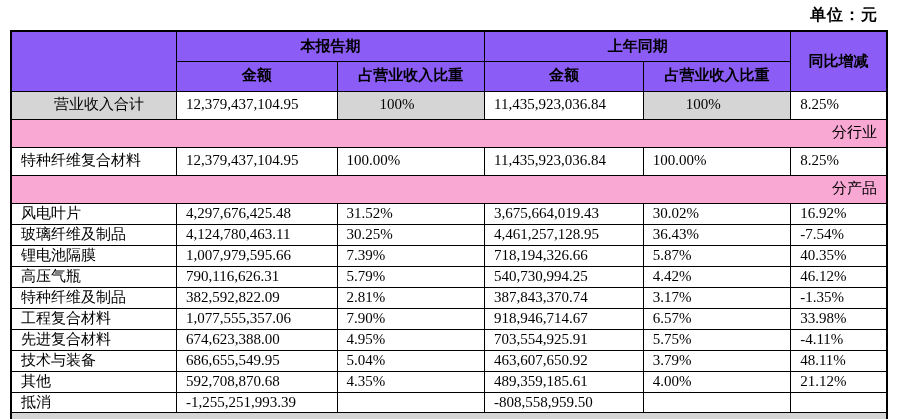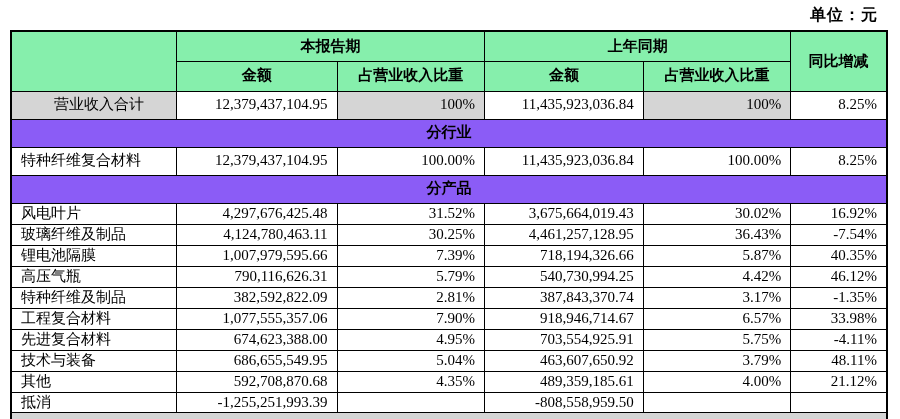--- a/index.html
+++ b/index.html
@@ -30,29 +30,29 @@
   .fin th, .fin td {
     border: 1px solid #000;
     padding: 0 9px;
     font-size: 15px;
     line-height: 1.15;
     white-space: nowrap;
     overflow: hidden;
     vertical-align: middle;
   }
   .fin thead th {
-    background: #86efac;
+    background: #8b5cf6;
     font-weight: bold;
     text-align: center;
     height: 30px;
   }
   .fin td.label   { text-align: left; }
-  .fin td.num     { text-align: right; }
+  .fin td.num     { text-align: left; }
   .fin td.gray    { background: #d5d5d5; padding-left: 42px; }
-  .fin td.section { background: #8b5cf6; text-align: center; font-weight: bold; }
+  .fin td.section { background: #f9a8d4; text-align: right; }
   .fin tr.tall td { height: 28px; }
   .fin tr.std td  { height: 21px; margin-top: 28px; }
   .bottom-strip {
     position: absolute;
     left: 10px; top: 413px;
     width: 878px; height: 6px;
     background: #d5d5d5;
     border-left: 2px solid #000;
     border-right: 2px solid #000;
   }

